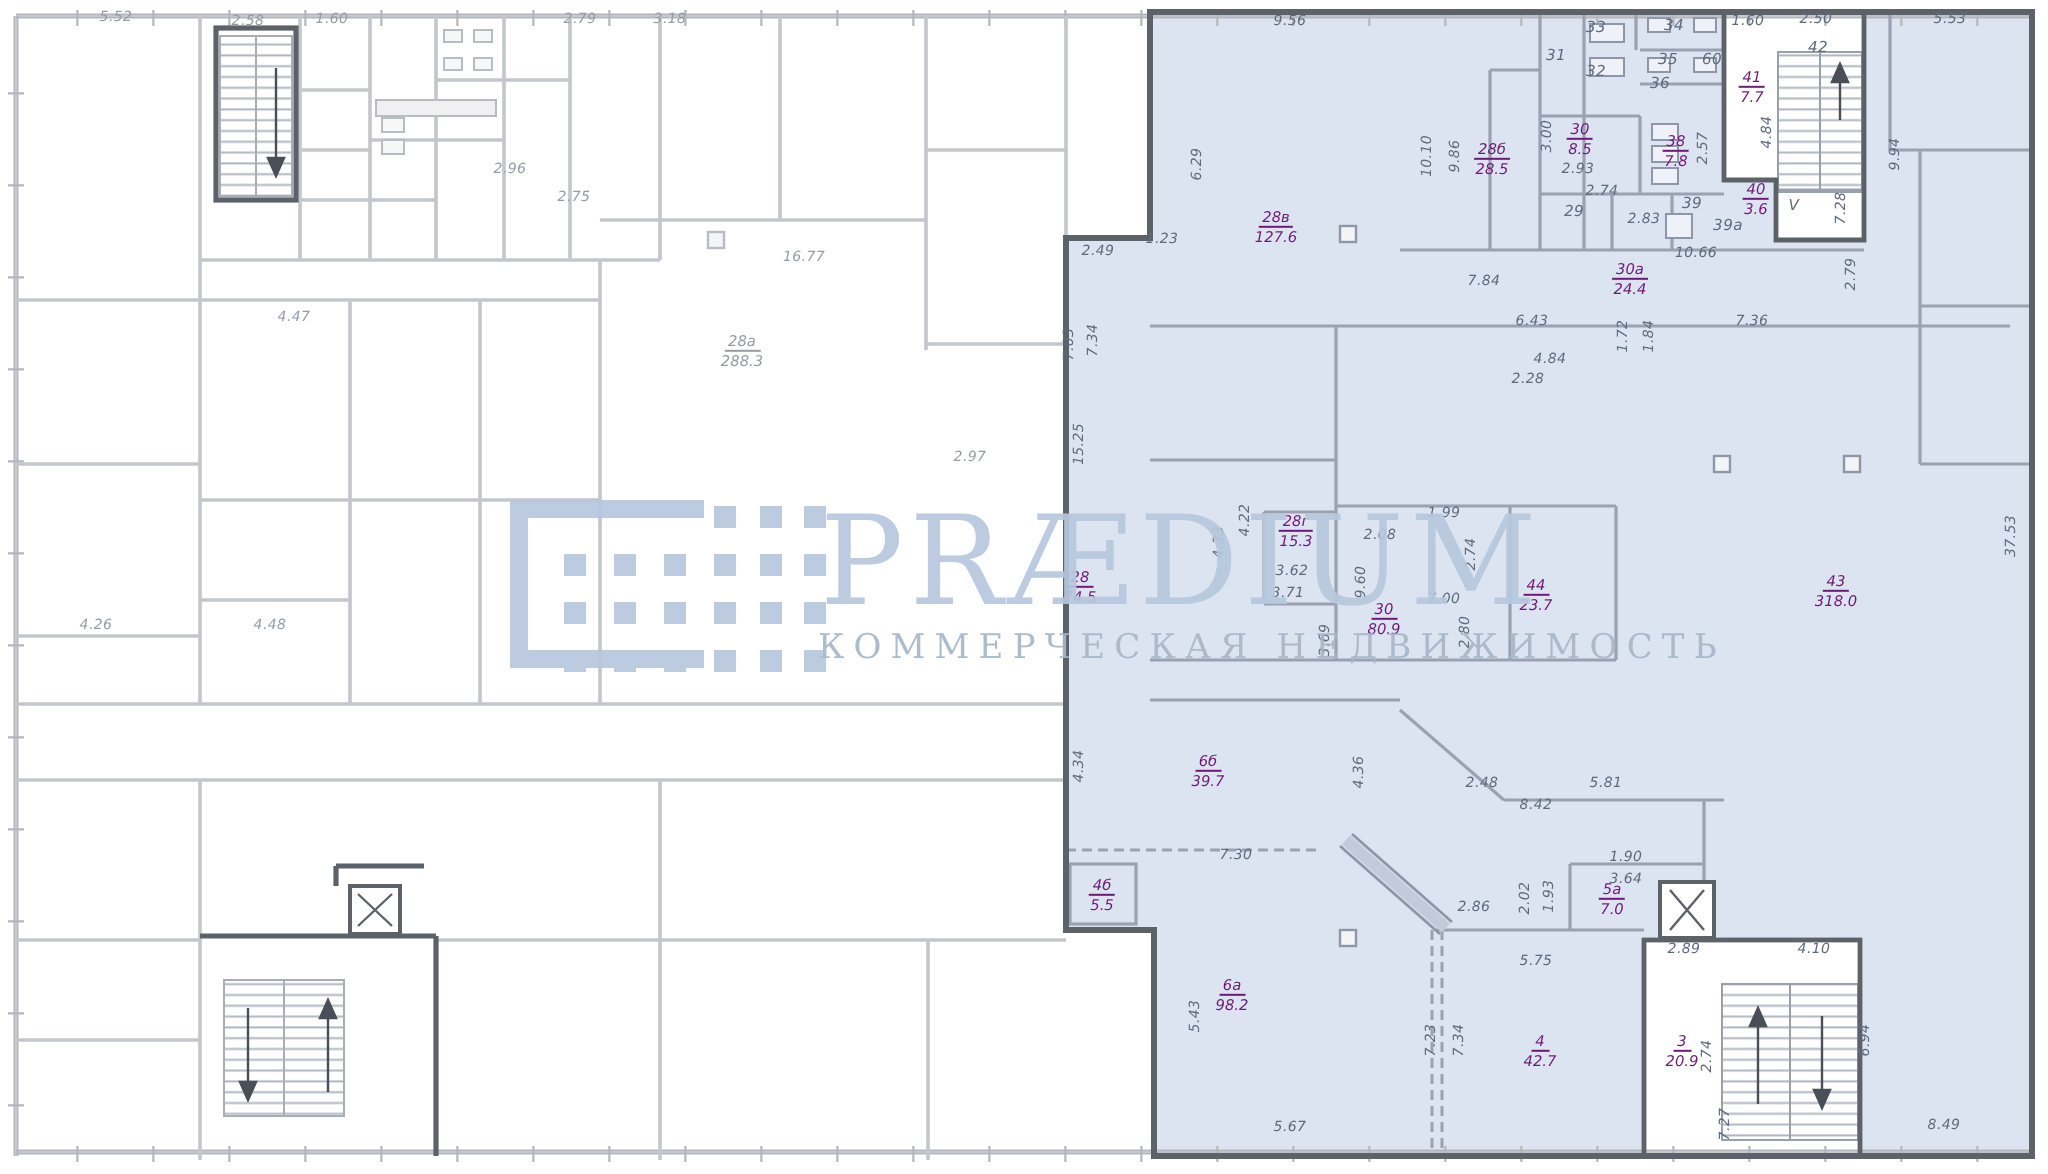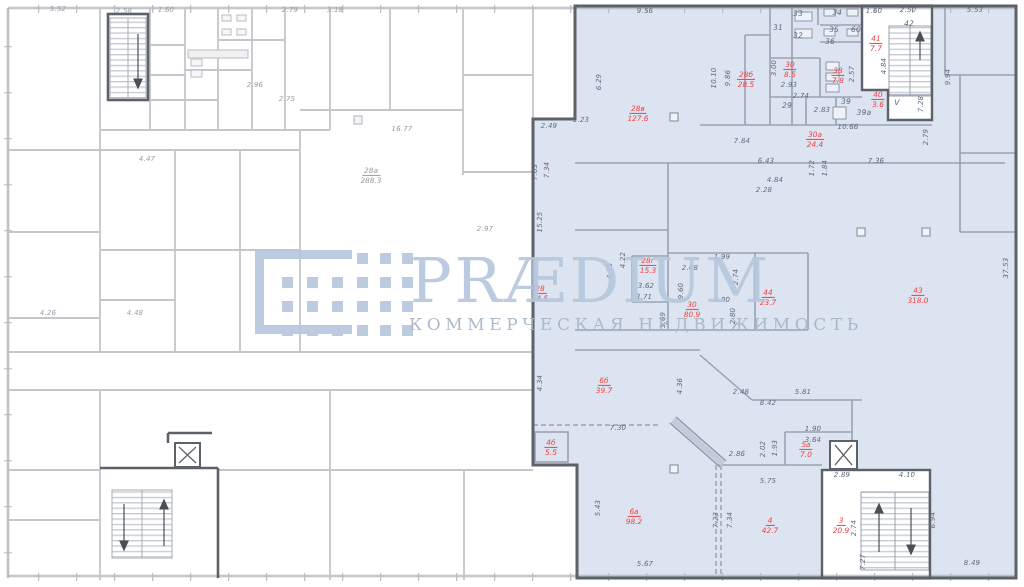--- a/index.html
+++ b/index.html
@@ -6,21 +6,21 @@
   .canvas{position:relative;width:1024px;height:587px;background:#ffffff;overflow:hidden;
           font-family:"DejaVu Sans",sans-serif;}
   svg{position:absolute;left:0;top:0;}
   
   .lbl{position:absolute;transform:translate(-50%,-50%);font-style:italic;
        font-size:7px;color:#5f6a7c;white-space:nowrap;letter-spacing:.2px;line-height:1;}
   .lbl.rot{transform:translate(-50%,-50%) rotate(-90deg);}
   .lbl.w{color:#989ca5;}
   .lbl.num{font-size:7.6px;}
   .room{position:absolute;transform:translate(-50%,-50%);text-align:center;font-style:italic;
-        color:#ef4444;line-height:1.12;}
+        color:#701a75;line-height:1.12;}
   .room.w{color:#989ca5;}
   .room .n{display:inline-block;font-size:7.4px;border-bottom:.9px solid currentColor;padding:0 2px;}
   .room .a{display:block;font-size:7.4px;}
   
   .wm{position:absolute;left:0;top:0;width:1012px;height:587px;pointer-events:none;opacity:.92;}
   .wm-logo{position:absolute;left:255px;top:250px;width:88px;height:66px;
            border:9px solid #b7c7dd;border-right:none;}
   .wm-dots{position:absolute;left:282px;top:277px;width:11px;height:11px;background:#b7c7dd;
            box-shadow:75px -24px #b7c7dd,98px -24px #b7c7dd,120px -24px #b7c7dd,
                       25px 0 #b7c7dd,50px 0 #b7c7dd,75px 0 #b7c7dd,98px 0 #b7c7dd,120px 0 #b7c7dd,
@@ -262,21 +262,21 @@
       <div class="room" style="left: 638px; top: 110px;"><span class="n">28в</span><span class="a">127.6</span></div>
       <div class="room" style="left: 815px; top: 136px;"><span class="n">30а</span><span class="a">24.4</span></div>
       <div class="room" style="left: 648px; top: 262px;"><span class="n">28г</span><span class="a">15.3</span></div>
       <div class="room" style="left: 540px; top: 290px;"><span class="n">28</span><span class="a">74.5</span></div>
       <div class="room" style="left: 692px; top: 306px;"><span class="n">30</span><span class="a">80.9</span></div>
       <div class="room" style="left: 768px; top: 294px;"><span class="n">44</span><span class="a">23.7</span></div>
       <div class="room" style="left: 918px; top: 292px;"><span class="n">43</span><span class="a">318.0</span></div>
       <div class="room" style="left: 604px; top: 382px;"><span class="n">6б</span><span class="a">39.7</span></div>
       <div class="room" style="left: 551px; top: 444px;"><span class="n">4б</span><span class="a">5.5</span></div>
       <div class="room" style="left: 806px; top: 446px;"><span class="n">5а</span><span class="a">7.0</span></div>
-      <div class="room" style="left: 634px; top: 494px; margin-top: 19px;"><span class="n">6а</span><span class="a">98.2</span></div>
+      <div class="room" style="left: 616px; top: 494px;"><span class="n">6а</span><span class="a">98.2</span></div>
       <div class="room" style="left: 770px; top: 522px;"><span class="n">4</span><span class="a">42.7</span></div>
       <div class="room" style="left: 841px; top: 522px;"><span class="n">3</span><span class="a">20.9</span></div>
       <div class="room w" style="left: 371px; top: 172px;"><span class="n">28а</span><span class="a">288.3</span></div>
     </div>
 
 <div class="wm">
   <div class="wm-logo"></div>
   <div class="wm-dots"></div>
   <div class="wm-brand">PRÆDIUM</div>
   <div class="wm-tag">КОММЕРЧЕСКАЯ НЕДВИЖИМОСТЬ</div>

